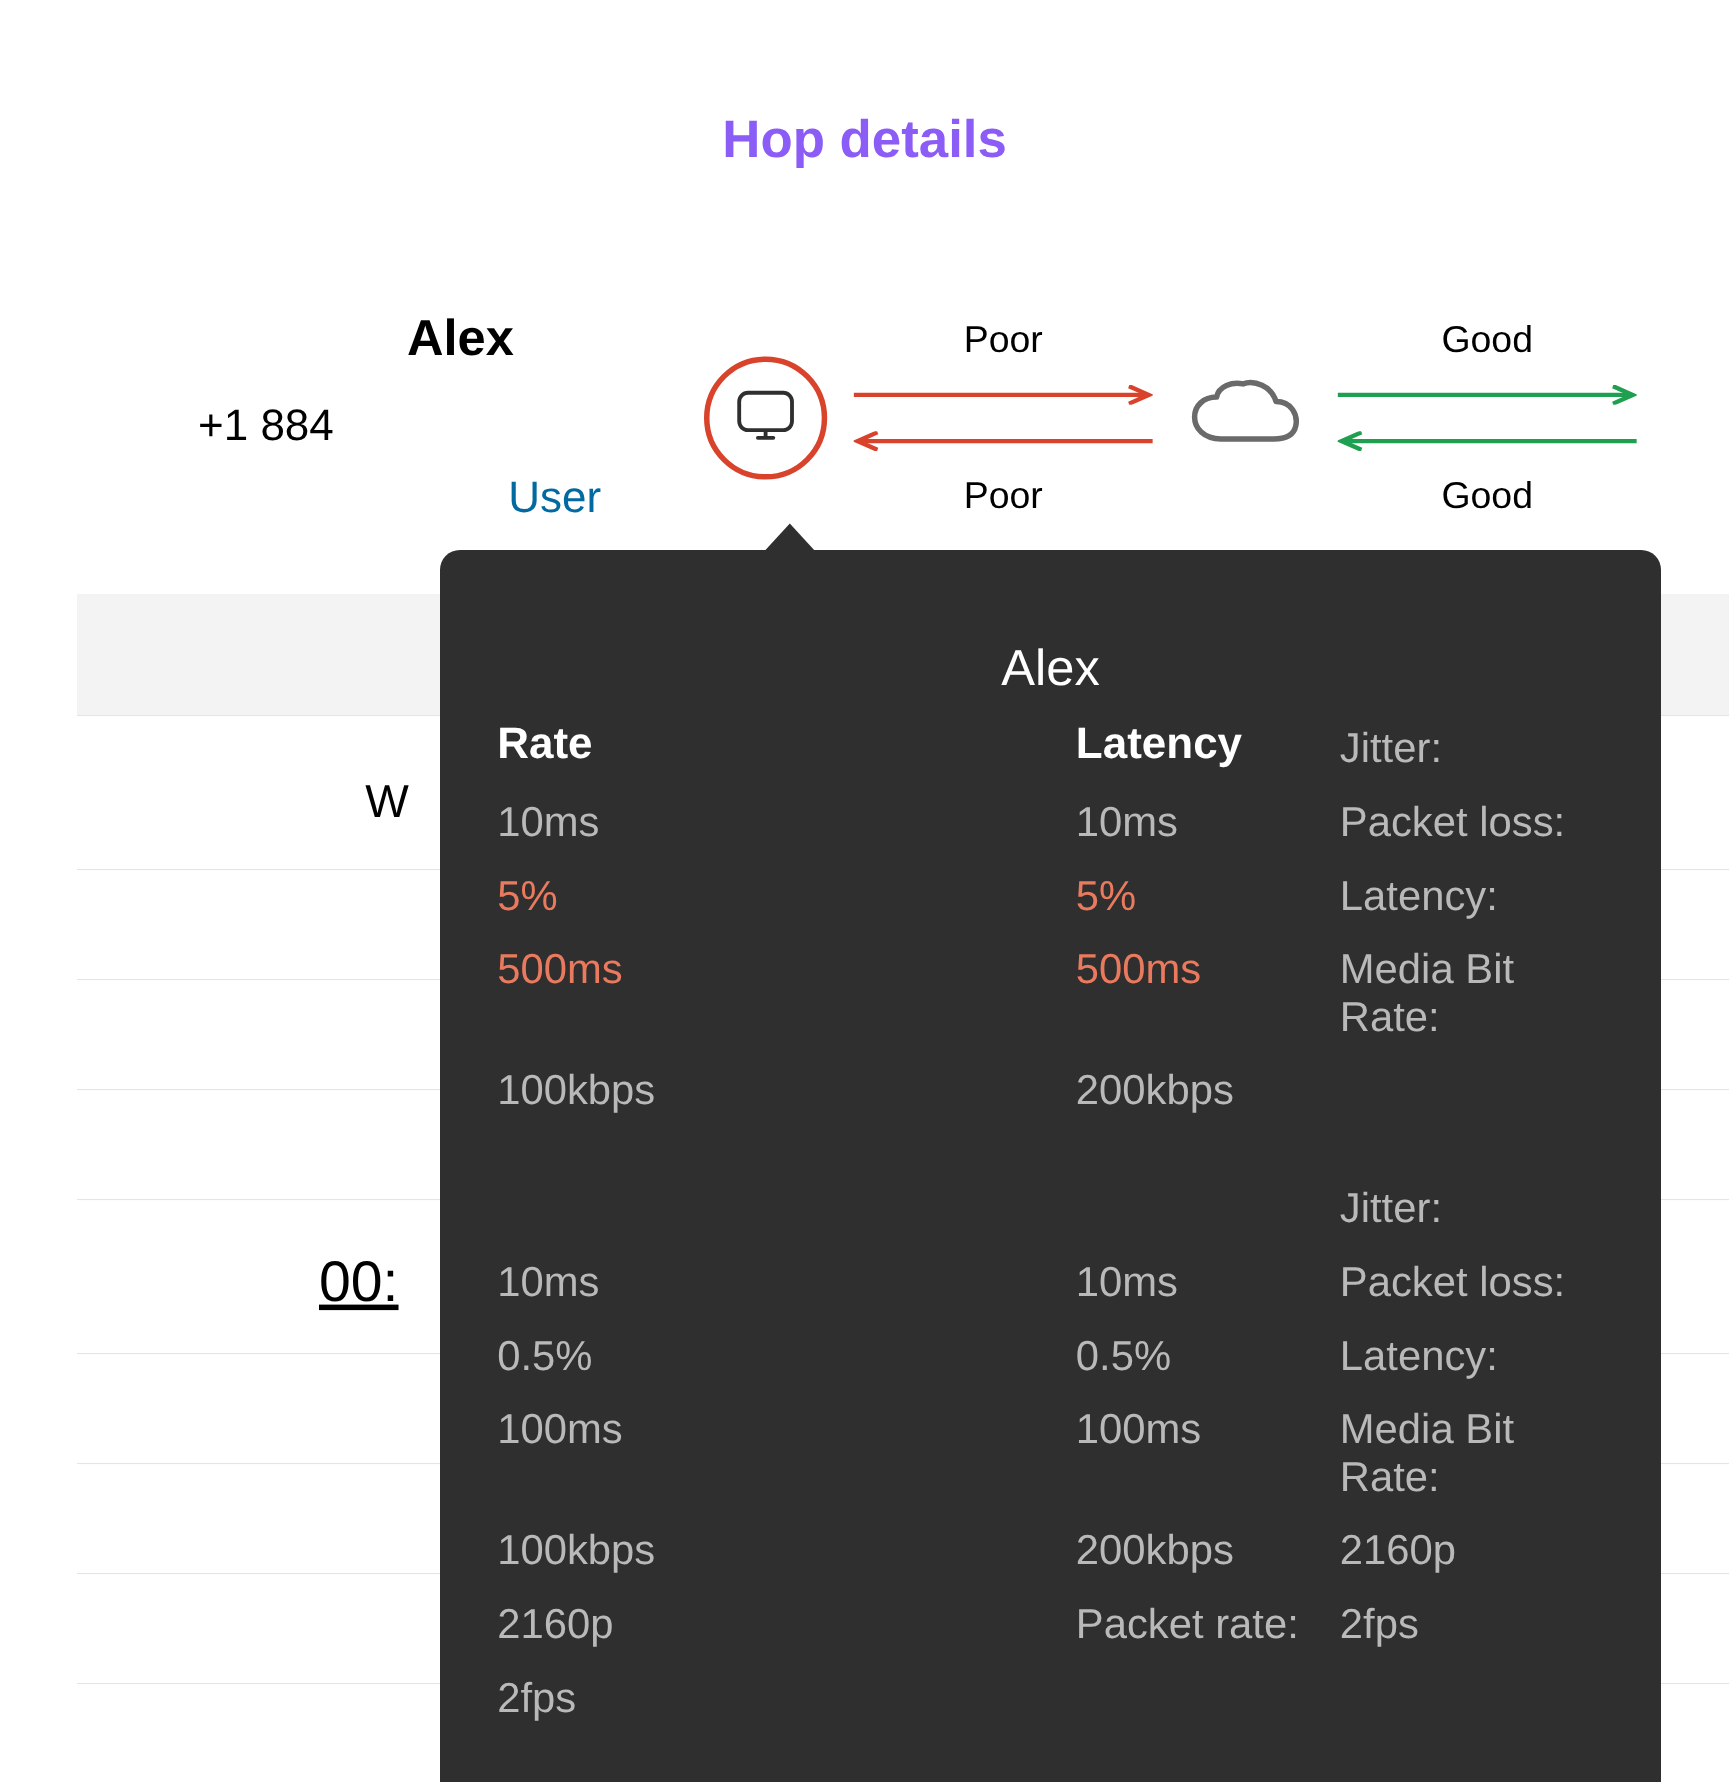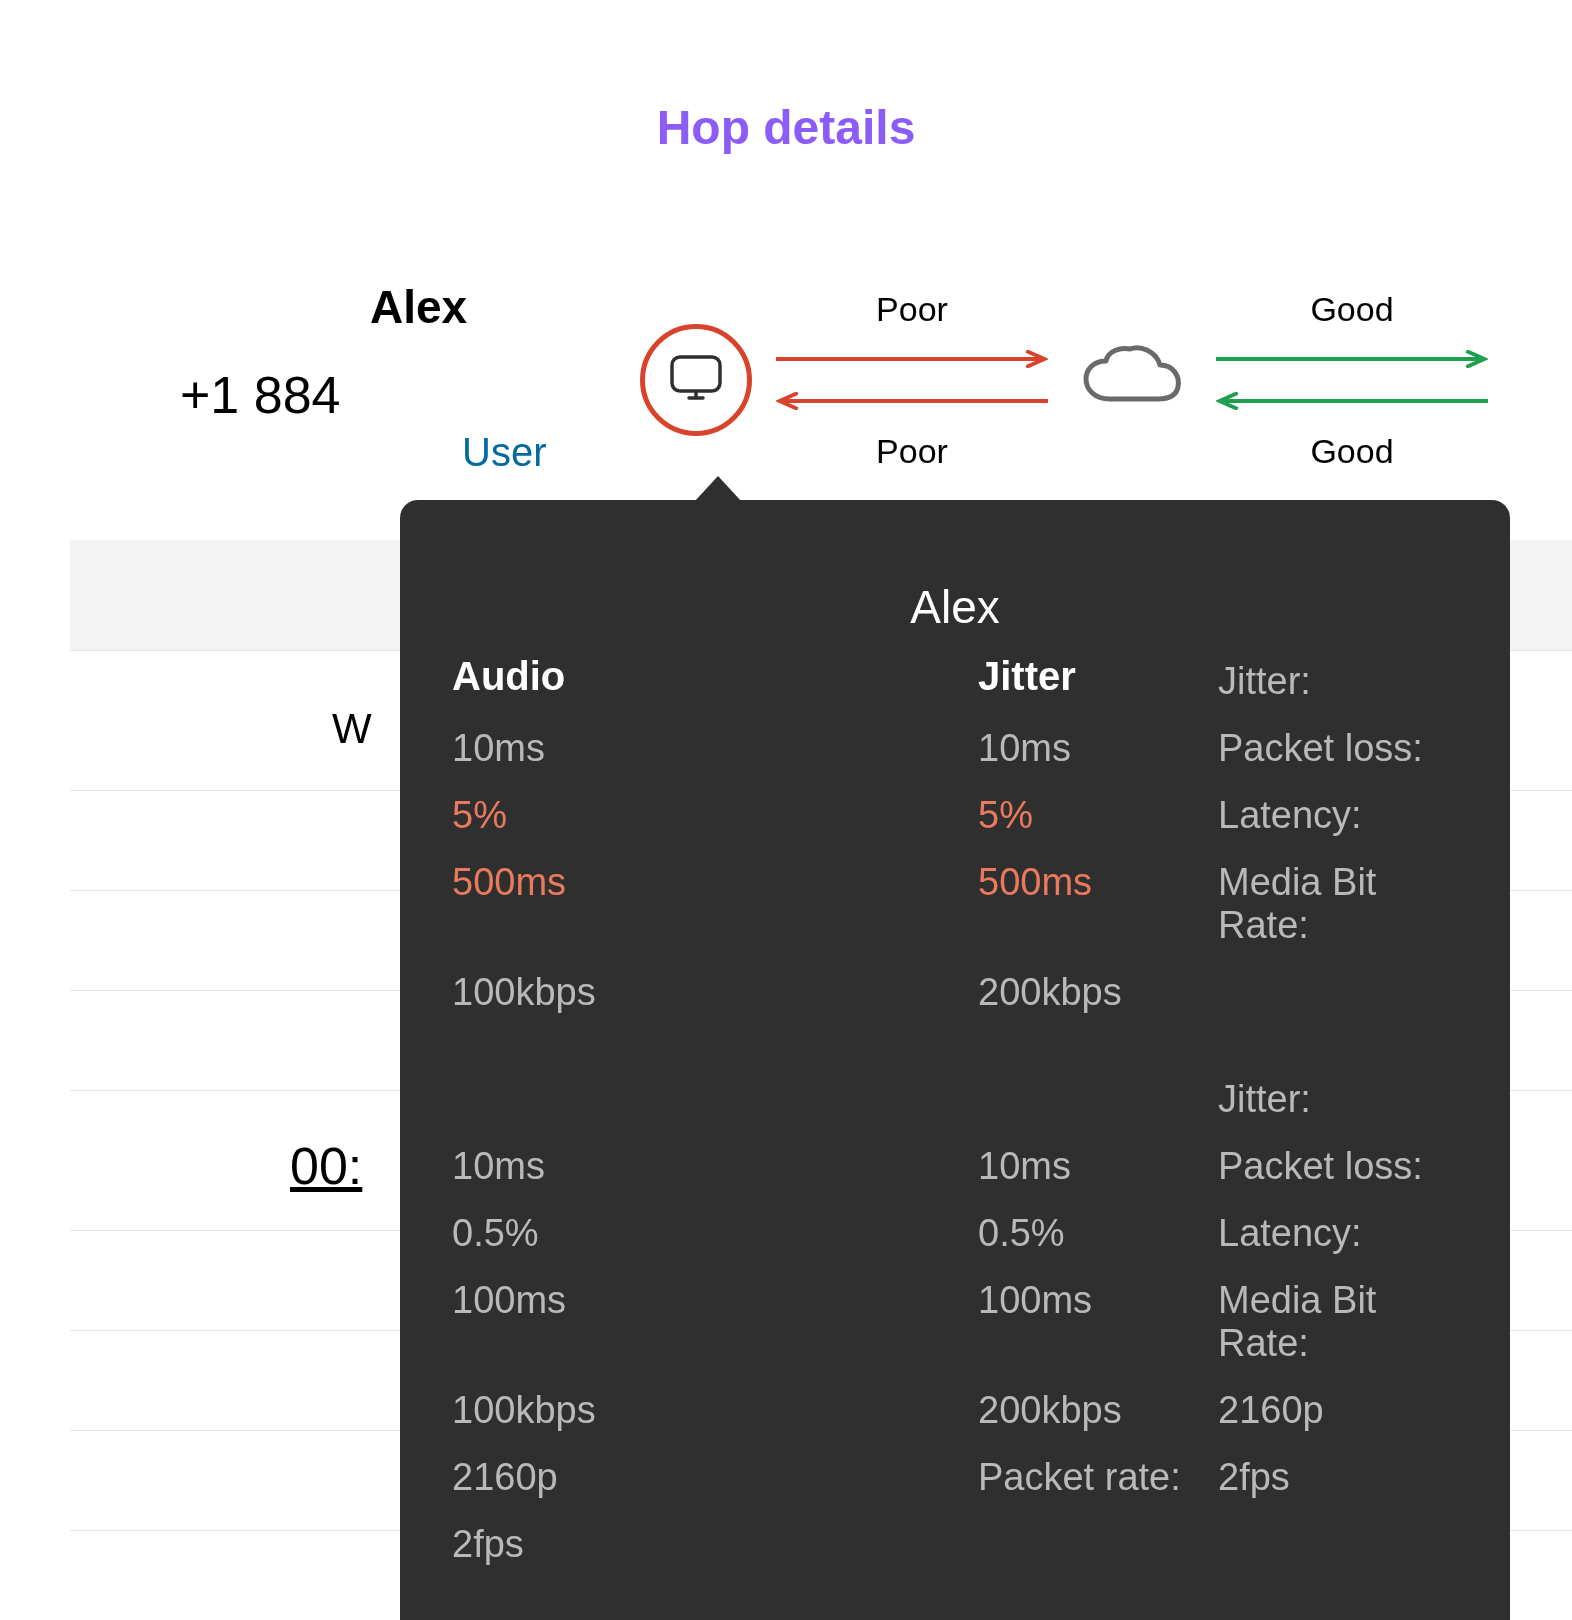--- a/index.html
+++ b/index.html
@@ -29,21 +29,21 @@
     top: 280px;
     left: 370px;
     font-size: 46px;
     font-weight: 600;
     color: #000;
   }
   .bg-phone {
     position: absolute;
     top: 365px;
     left: 180px;
-    font-size: 52px;
+    font-size: 40px;
     color: #000;
   }
   .bg-user-label {
     position: absolute;
     top: 430px;
     left: 462px;
     font-size: 40px;
     color: #0369a1;
   }
   .bg-letter {
@@ -255,22 +255,22 @@
       <polyline points="24,1 4,9 24,17"></polyline>
     </svg>
     <div class="arrow-label">Good</div>
   </div>
 </div>
 
 <div class="tooltip">
   <div class="arrow-tip"></div>
   <div class="tt-name">Alex</div>
   <div class="tt-grid" id="tt-grid">
-      <div class="tt-section-head">Audio</div>
-      <div class="tt-col-head">Jitter</div>
+      <div class="tt-section-head">Rate</div>
+      <div class="tt-col-head">Latency</div>
       <div class="tt-label">Jitter:</div>
       <div class="tt-val">10ms</div>
       <div class="tt-val">10ms</div>
       <div class="tt-label">Packet loss:</div>
       <div class="tt-val warn">5%</div>
       <div class="tt-val warn">5%</div>
       <div class="tt-label">Latency:</div>
       <div class="tt-val warn">500ms</div>
       <div class="tt-val warn">500ms</div>
       <div class="tt-label">Media Bit Rate:</div>

